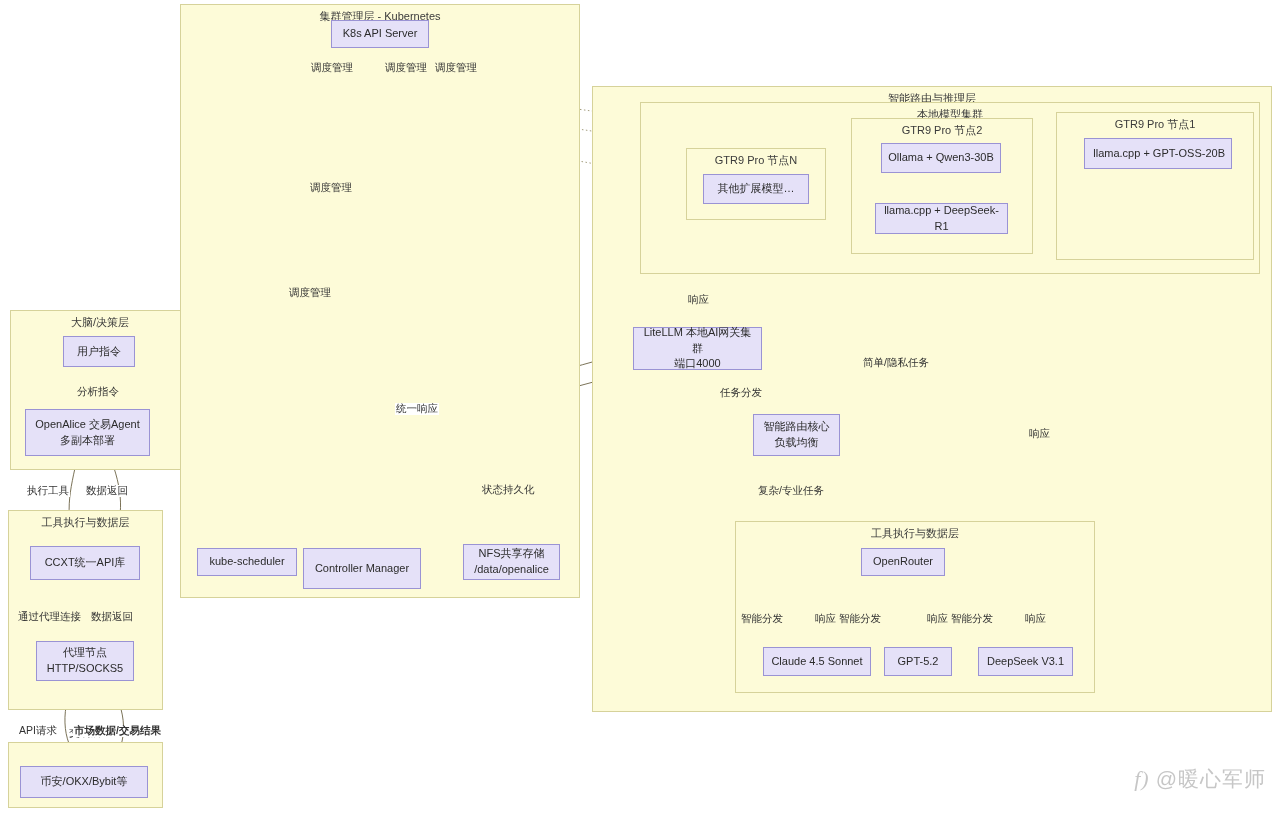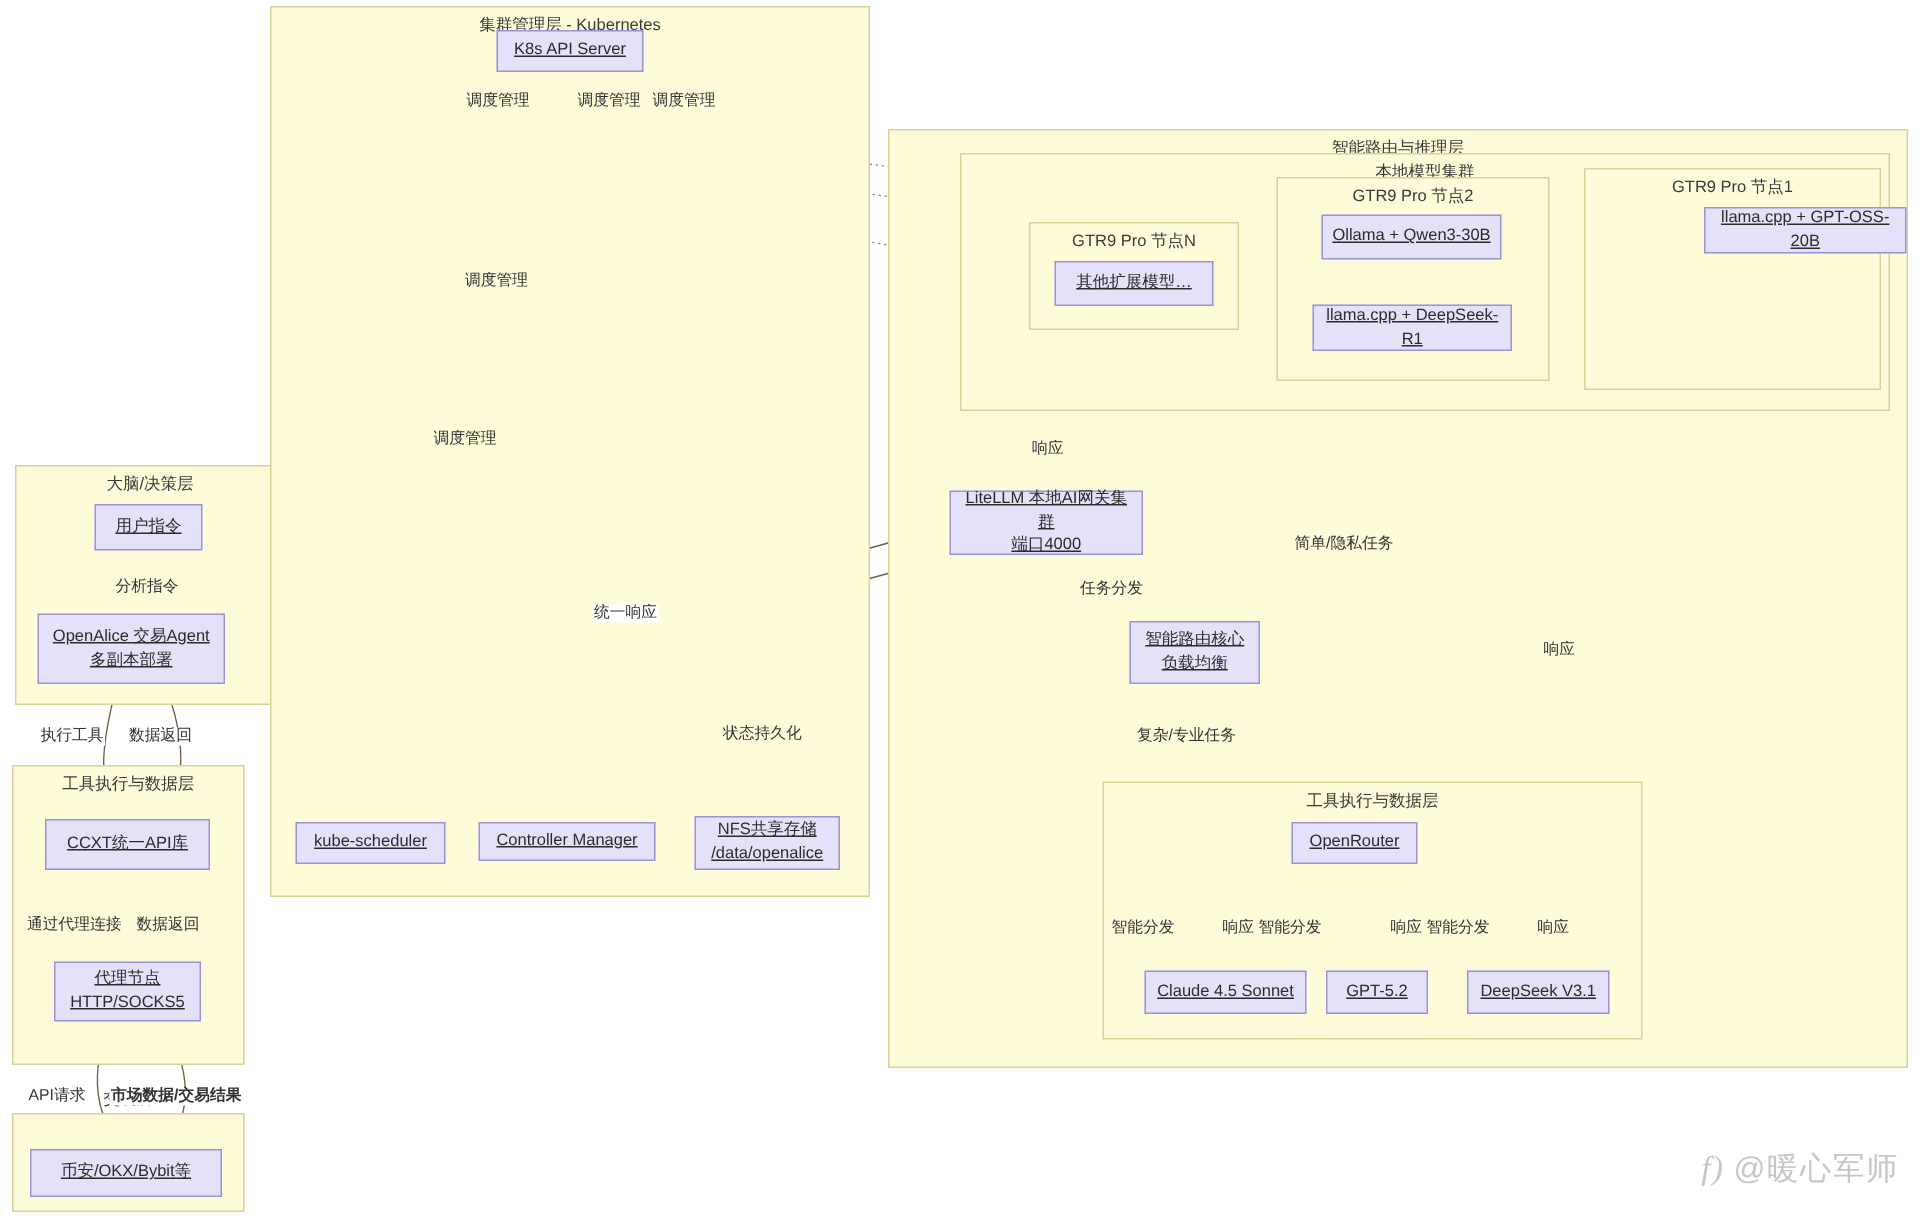--- a/index.html
+++ b/index.html
@@ -43,21 +43,20 @@
     border: 1px solid #9a93d4;
     box-sizing: border-box;
     display: flex;
     align-items: center;
     justify-content: center;
     text-align: center;
     font-size: 11px;
     color: #2b2b2b;
     line-height: 1.45;
     padding: 2px 6px;
-    text-decoration: underline;
   }
   .node .nl { display: block; }
   
   .elabel {
     position: absolute;
     font-size: 10.5px;
     color: #333333;
     background: #fdfbd8;
     white-space: nowrap;
     padding: 0 1px;
@@ -197,21 +196,21 @@
   </div>
 
   <div class="node" style="left:331px; top:20px; width:98px; height:28px;">
     <span class="nl">K8s API Server</span>
   </div>
 
   <div class="node" style="left:197px; top:548px; width:100px; height:28px;">
     <span class="nl">kube-scheduler</span>
   </div>
 
-  <div class="node" style="left:319px; top:548px; width:118px; height:26px;text-align:right;">
+  <div class="node" style="left:303px; top:548px; width:118px; height:41px;text-align:right;">
     <span class="nl">Controller Manager</span>
   </div>
 
   <div class="node" style="left:463px; top:544px; width:97px; height:36px; flex-direction:column;">
     <span class="nl">NFS共享存储</span>
     <span class="nl">/data/openalice</span>
   </div>
 
   <div class="node" style="left:63px; top:336px; width:72px; height:31px;">
     <span class="nl">用户指令</span>
@@ -240,21 +239,21 @@
   </div>
 
   <div class="node" style="left:881px; top:143px; width:120px; height:30px;">
     <span class="nl">Ollama + Qwen3-30B</span>
   </div>
 
   <div class="node" style="left:875px; top:203px; width:133px; height:31px;">
     <span class="nl">llama.cpp + DeepSeek-R1</span>
   </div>
 
-  <div class="node" style="left:1136px; top:138px; width:135px; height:31px;">
+  <div class="node" style="left:1084px; top:138px; width:148px; height:31px;justify-content:flex-end;">
     <span class="nl">llama.cpp + GPT-OSS-20B</span>
   </div>
 
 
   <div class="node" style="left:633px; top:327px; width:129px; height:43px; flex-direction:column;">
     <span class="nl">LiteLLM 本地AI网关集群</span>
     <span class="nl">端口4000</span>
   </div>
 
   <div class="node" style="left:753px; top:414px; width:87px; height:42px; flex-direction:column;">

